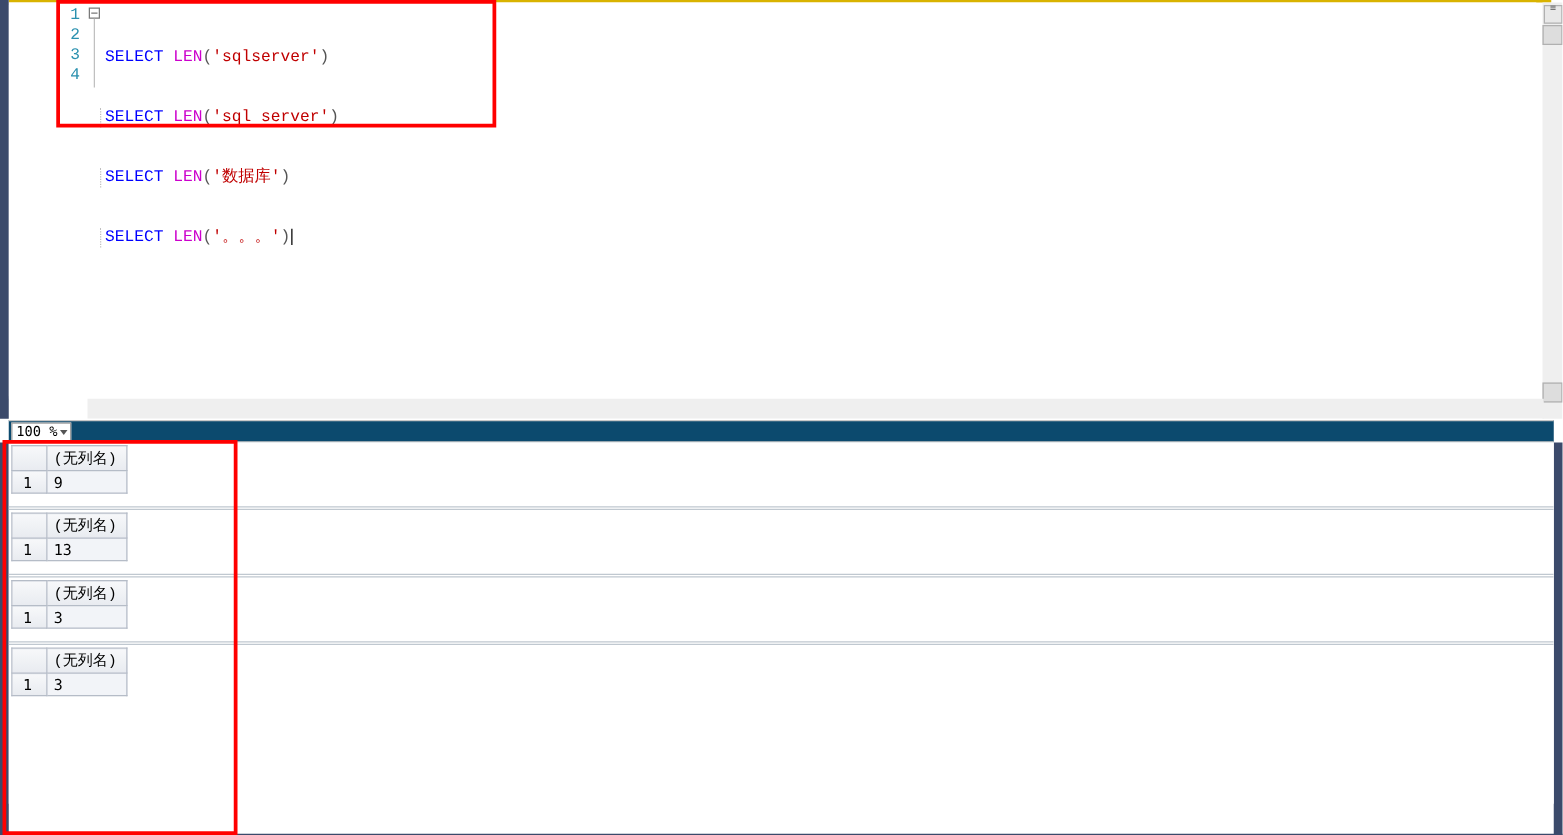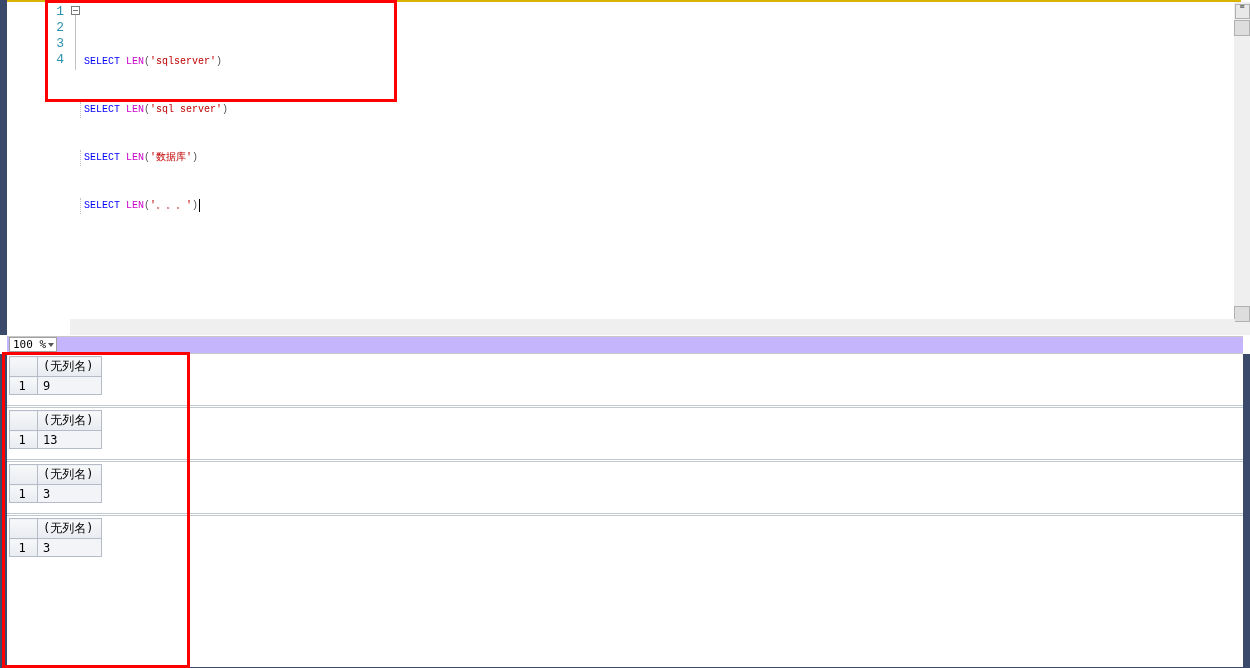--- a/index.html
+++ b/index.html
@@ -74,23 +74,23 @@
     position: absolute;
     left: 5px;
     top: 11px;
     width: 1px;
     height: 55px;
     background: #c0c0c0;
   }
   .code {
     position: absolute;
     left: 77px;
-    top: 20px;
+    top: 4px;
     font-family: Consolas, "Courier New", monospace;
-    font-size: 10px;
+    font-size: 13px;
     line-height: 16px;
     white-space: pre;
   }
   .code-line { height: 16px; border-left: 1px dotted #c0c0c0; padding-left: 3px; margin-left: -4px; }
   .code-line.first { border-left: none; padding-left: 0; margin-left: 0; }
   .kw { color: #0000ff; }
   .fn { color: #cc00cc; }
   .paren { color: #555; }
   .str { color: #c00000; }
   .cursor { display:inline-block; width:1px; height:13px; background:#000; vertical-align:middle; margin-left:1px;}
@@ -121,24 +121,25 @@
     width: 1165px;
     background: #efefef;
   }
   
   .zoom-row {
     position: absolute;
     left: 7px;
     top: 336px;
     height: 18px;
     width: 1236px;
-    background: #c4b5fd;
+    background: #0c4a6e;
     border-top: 1px solid #c8c8c8;
     border-bottom: 1px solid #c8c8c8;
     display: flex;
+    align-items: center;
     font-size: 11px;
     padding-left: 2px;
   }
   .zoom-row .dd { background:#fff; border:1px solid #a0a0a0; padding:0 10px 0 3px; position:relative; height:15px; line-height:13px;}
   .zoom-row .dd::after { content:""; position:absolute; right:2px; top:5px; border-left:3px solid transparent;border-right:3px solid transparent;border-top:4px solid #555;}
   
   .bottom {
     position: absolute;
     left: 0; top: 354px;
     width: 1250px;
@@ -195,21 +196,21 @@
   .rgrid td, .rgrid th {
     border: 1px solid #b5bcc7;
     padding: 1px 8px 1px 5px;
     height: 18px;
     text-align: left;
     font-weight: normal;
     background: #fff;
   }
   .rgrid th { background: linear-gradient(#f7f8fa,#e8ebf0); }
   .rgrid .corner { background: linear-gradient(#f7f8fa,#e8ebf0); width:28px; }
-  .rgrid .colh { min-width: 50px; }
+  .rgrid .colh { min-width: 50px; font-family: Liberation Mono, monospace; }
   .rgrid .rowh { background: linear-gradient(#f7f8fa,#e8ebf0); text-align:center; width:28px;}
   .rgrid .val { min-width: 50px; background:#f2f4f8;}
   .highlight-box2 {
     position: absolute;
     left: 2px;
     top: 352px;
     width: 188px;
     height: 316px;
     border: 3px solid #ff0000;
     pointer-events: none;

